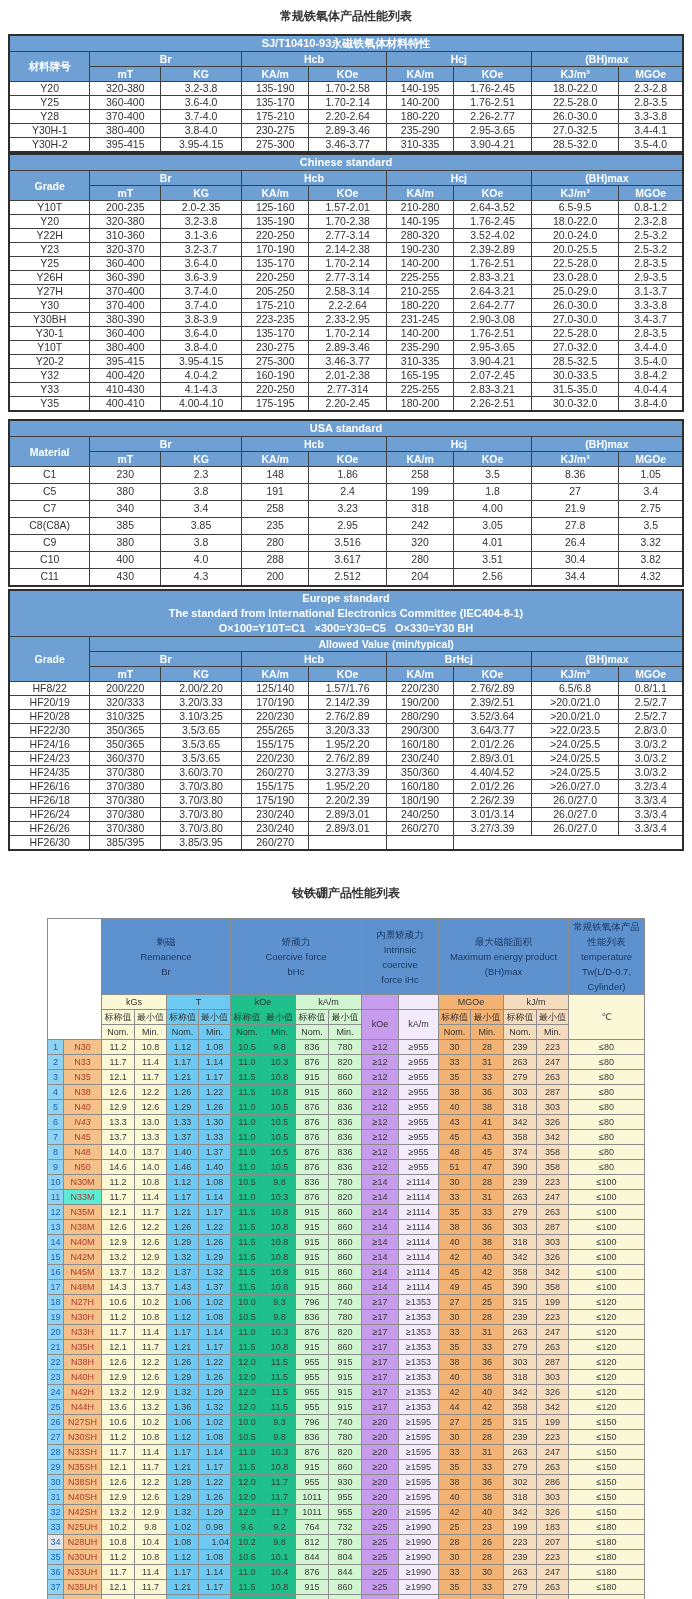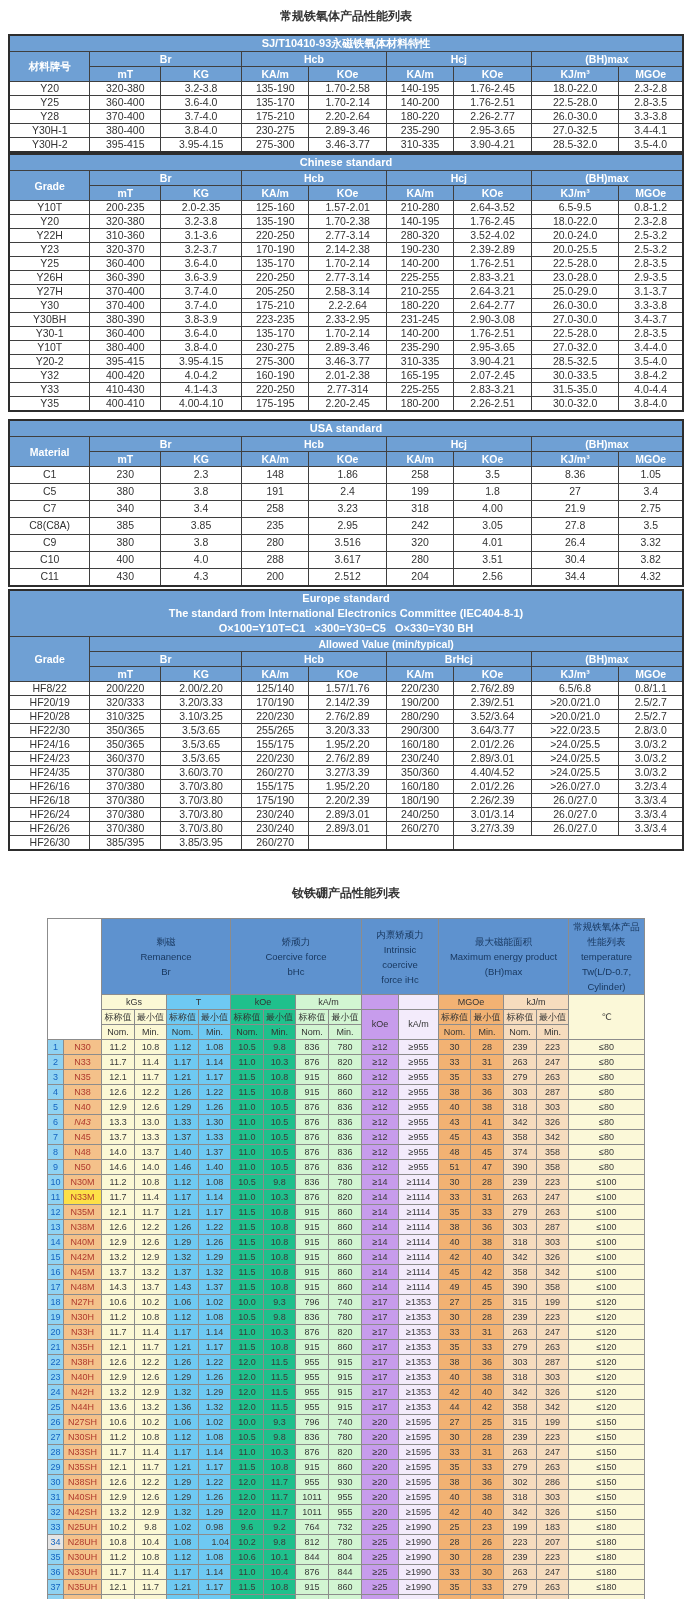--- a/index.html
+++ b/index.html
@@ -909,21 +909,21 @@
             <td style="background: rgb(199, 156, 236);">≥14</td>
             <td style="background: rgb(243, 235, 251);">≥1114</td>
             <td style="background: rgb(242, 178, 115);">30</td>
             <td style="background: rgb(242, 178, 115);">28</td>
             <td style="background: rgb(246, 220, 190);">239</td>
             <td style="background: rgb(246, 220, 190);">223</td>
             <td style="background: rgb(251, 248, 216);">≤100</td>
           </tr>
           <tr>
             <td style="background: rgb(143, 210, 242); color: rgb(21, 101, 192);">11</td>
-            <td style="background: #fde047; color: rgb(176, 58, 46); margin-left: 27px;">N33M</td>
+            <td style="background: #5eead4; color: rgb(176, 58, 46); margin-left: 27px;">N33M</td>
             <td style="background: rgb(251, 248, 213);">11.7</td>
             <td style="background: rgb(251, 248, 213);">11.4</td>
             <td style="background: rgb(110, 201, 242);">1.17</td>
             <td style="background: rgb(110, 201, 242);">1.14</td>
             <td style="background: rgb(31, 192, 140);">11.0</td>
             <td style="background: rgb(31, 192, 140);">10.3</td>
             <td style="background: rgb(210, 245, 210);">876</td>
             <td style="background: rgb(210, 245, 210);">820</td>
             <td style="background: rgb(199, 156, 236);">≥14</td>
             <td style="background: rgb(243, 235, 251);">≥1114</td>

